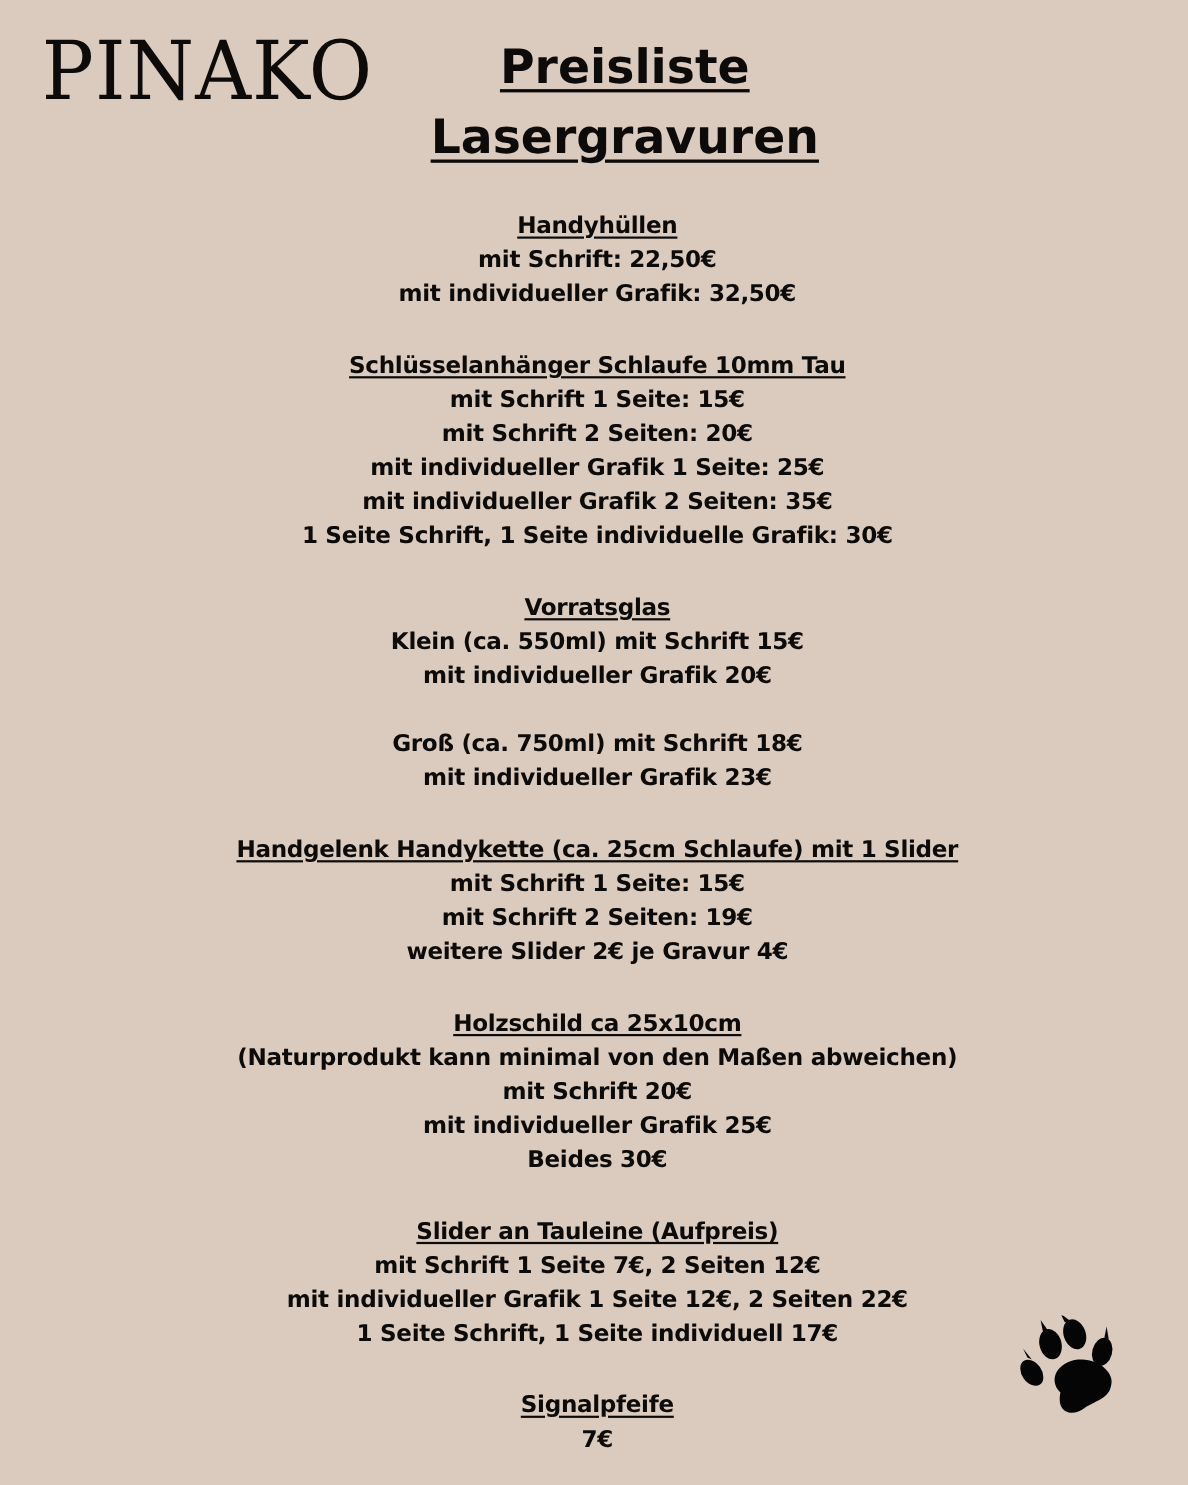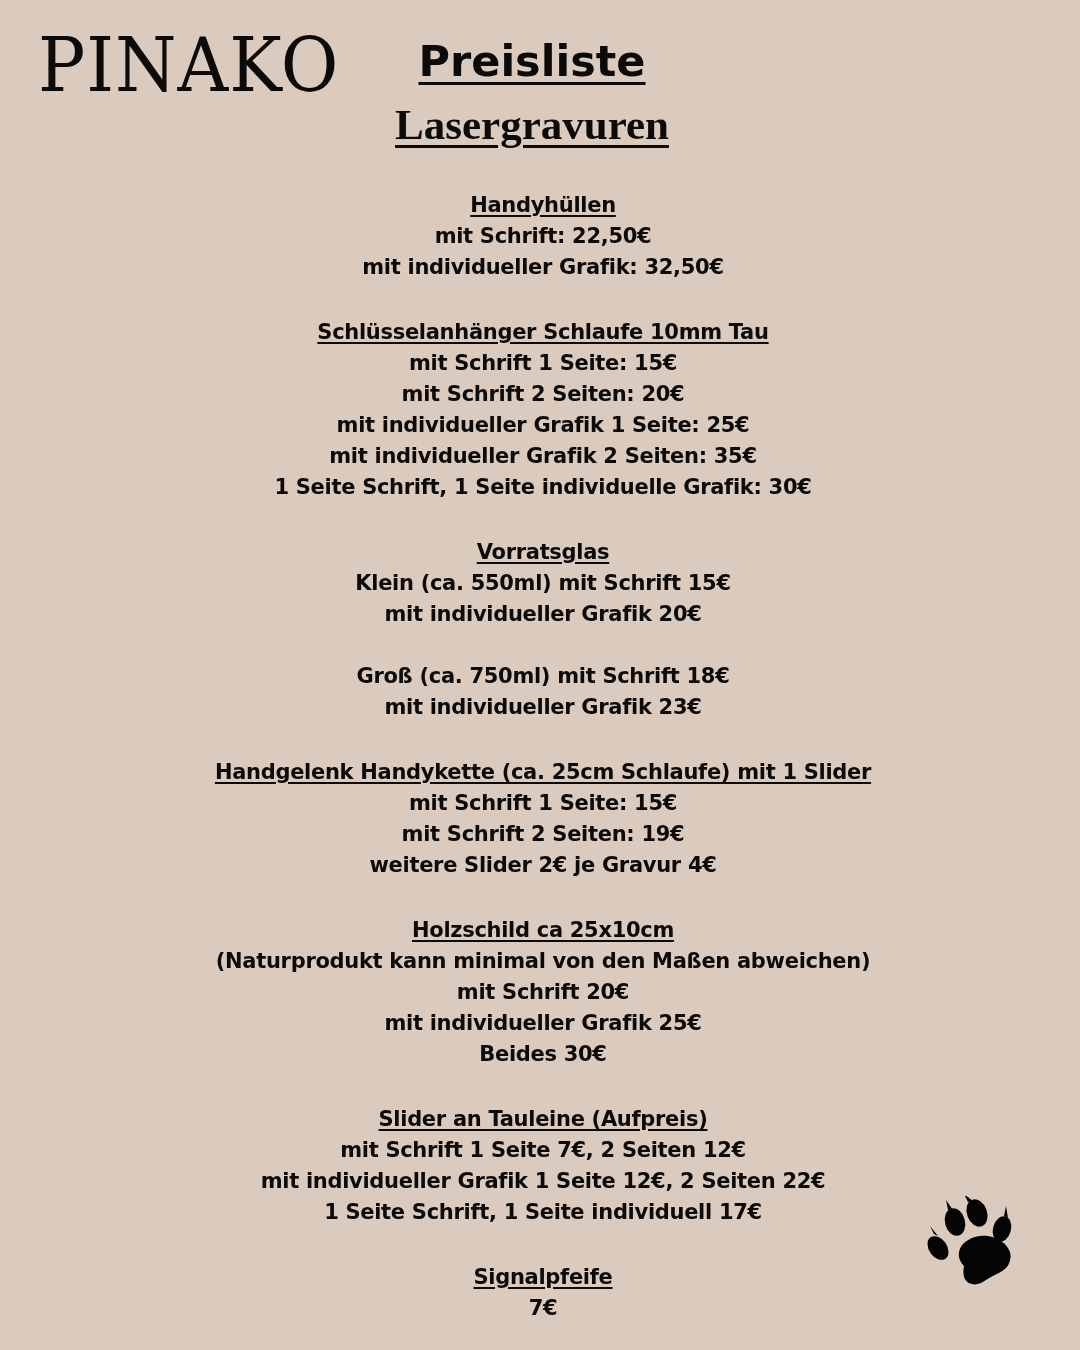--- a/index.html
+++ b/index.html
@@ -11,27 +11,27 @@
     color: #0d0b0a;
   }
   .logo {
     position: absolute; left: 38px; top: 28px;
     font-family: "DejaVu Serif", serif;
     font-size: 74px; font-weight: normal;
     letter-spacing: 1px; line-height: 1;
     transform: scaleX(0.95); transform-origin: left top;
   }
   .title {
-    position: absolute; left: 532px; transform: translateX(-50%);
+    position: absolute; left: 568px; transform: translateX(-50%);
     font-weight: bold; font-size: 43px; text-decoration: underline;
     text-decoration-thickness: 3px; text-underline-offset: 6px;
     white-space: nowrap; margin: 0;
   }
   .t1 { top: 36px; }
-  .t2 { top: 100px; font-family: Liberation Serif, serif; }
+  .t2 { top: 100px; }
   .content {
     position: absolute; left: 0; width: 1086px; top: 190px;
     text-align: center;
   }
   .line {
     font-weight: bold; font-size: 21px; line-height: 31px; height: 31px;
     white-space: nowrap; letter-spacing: -0.3px;
   }
   .heading { text-decoration: underline; text-underline-offset: 3px; }
   .gap { height: 34px; }

